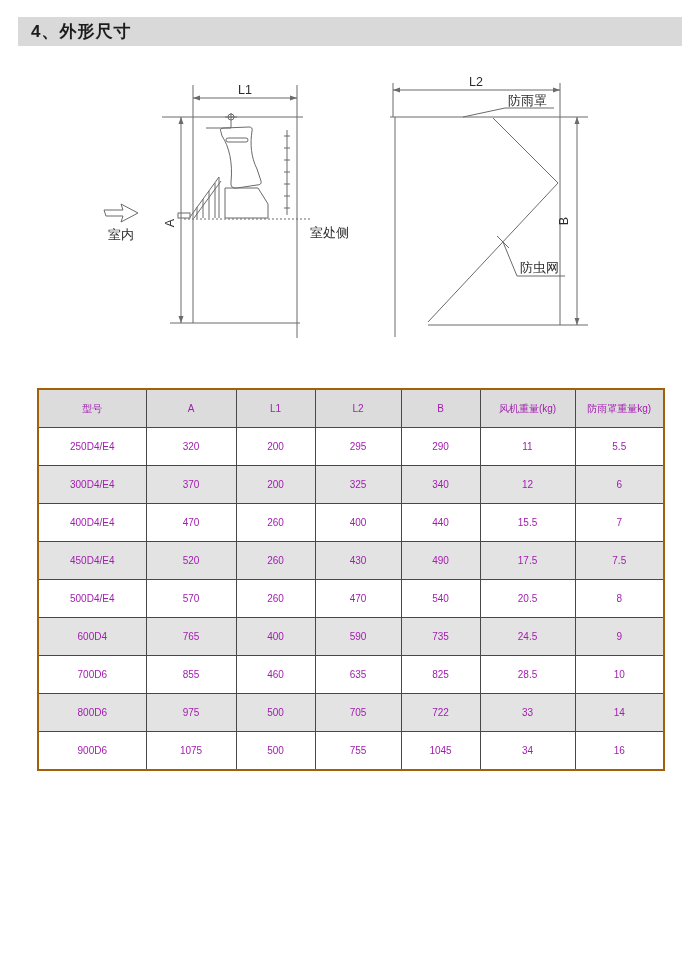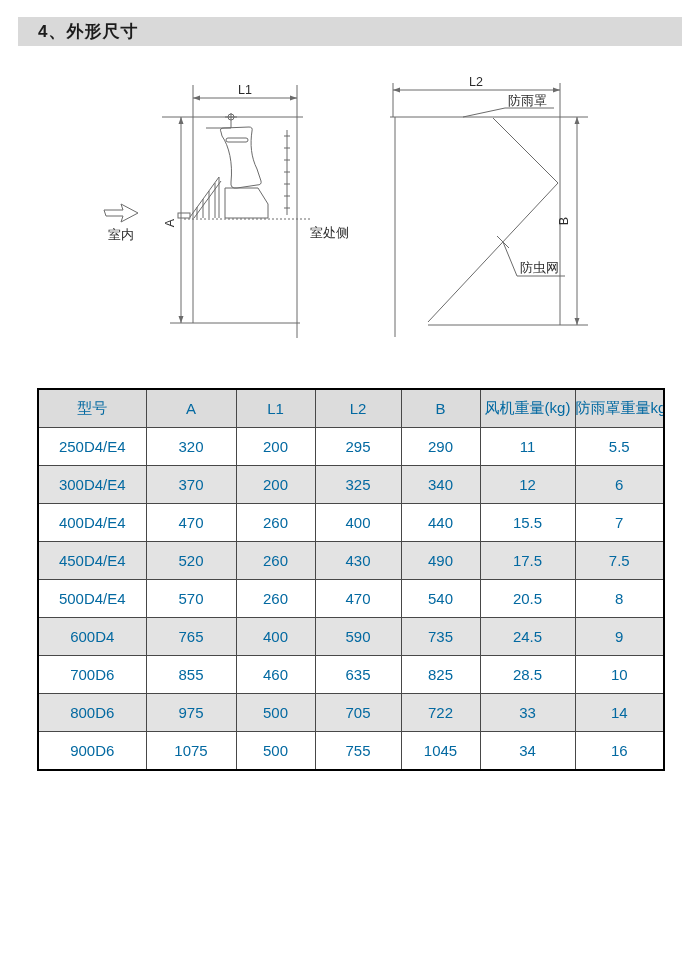--- a/index.html
+++ b/index.html
@@ -6,32 +6,32 @@
   body{
     width:700px;height:954px;background:#ffffff;position:relative;
     font-family:"Liberation Sans","DejaVu Sans",sans-serif;color:#2e2e2e;
     overflow:hidden;
   }
   .title-bar{
     position:absolute;left:18px;top:17px;width:664px;height:29px;
     background:#d9d9d9;display:flex;align-items:center;
   }
   .title-bar span{
-    font-size:17px;font-weight:bold;color:#1c1c1c;padding-left:20px;letter-spacing:1px;
+    font-size:17px;font-weight:bold;color:#1c1c1c;padding-left:13px;letter-spacing:1px;
   }
   .diagrams{position:absolute;left:0;top:60px;}
   .diagrams text{
     font-family:"Liberation Sans","DejaVu Sans",sans-serif;
     fill:#2b2b2b;font-size:13px;
   }
   .diagrams .dim-label{font-size:12.5px;}
   .spec-table{
     position:absolute;left:37px;top:388px;width:626px;
     border-collapse:collapse;table-layout:fixed;
-    font-size:15px;color:#0369a1;border:2px solid #000000;
+    font-size:10px;color:#a21caf;border:2px solid #a16207;
   }
   .spec-table th,.spec-table td{
     border:1px solid #484848;text-align:center;vertical-align:middle;
     height:37px;padding:0;font-weight:normal;overflow:hidden;white-space:nowrap;
   }
   .spec-table thead th{background:#dcdcdc;}
   .spec-table tbody tr:nth-child(even) td{background:#e3e3e3;}
 </style>
 </head>
 <body>

